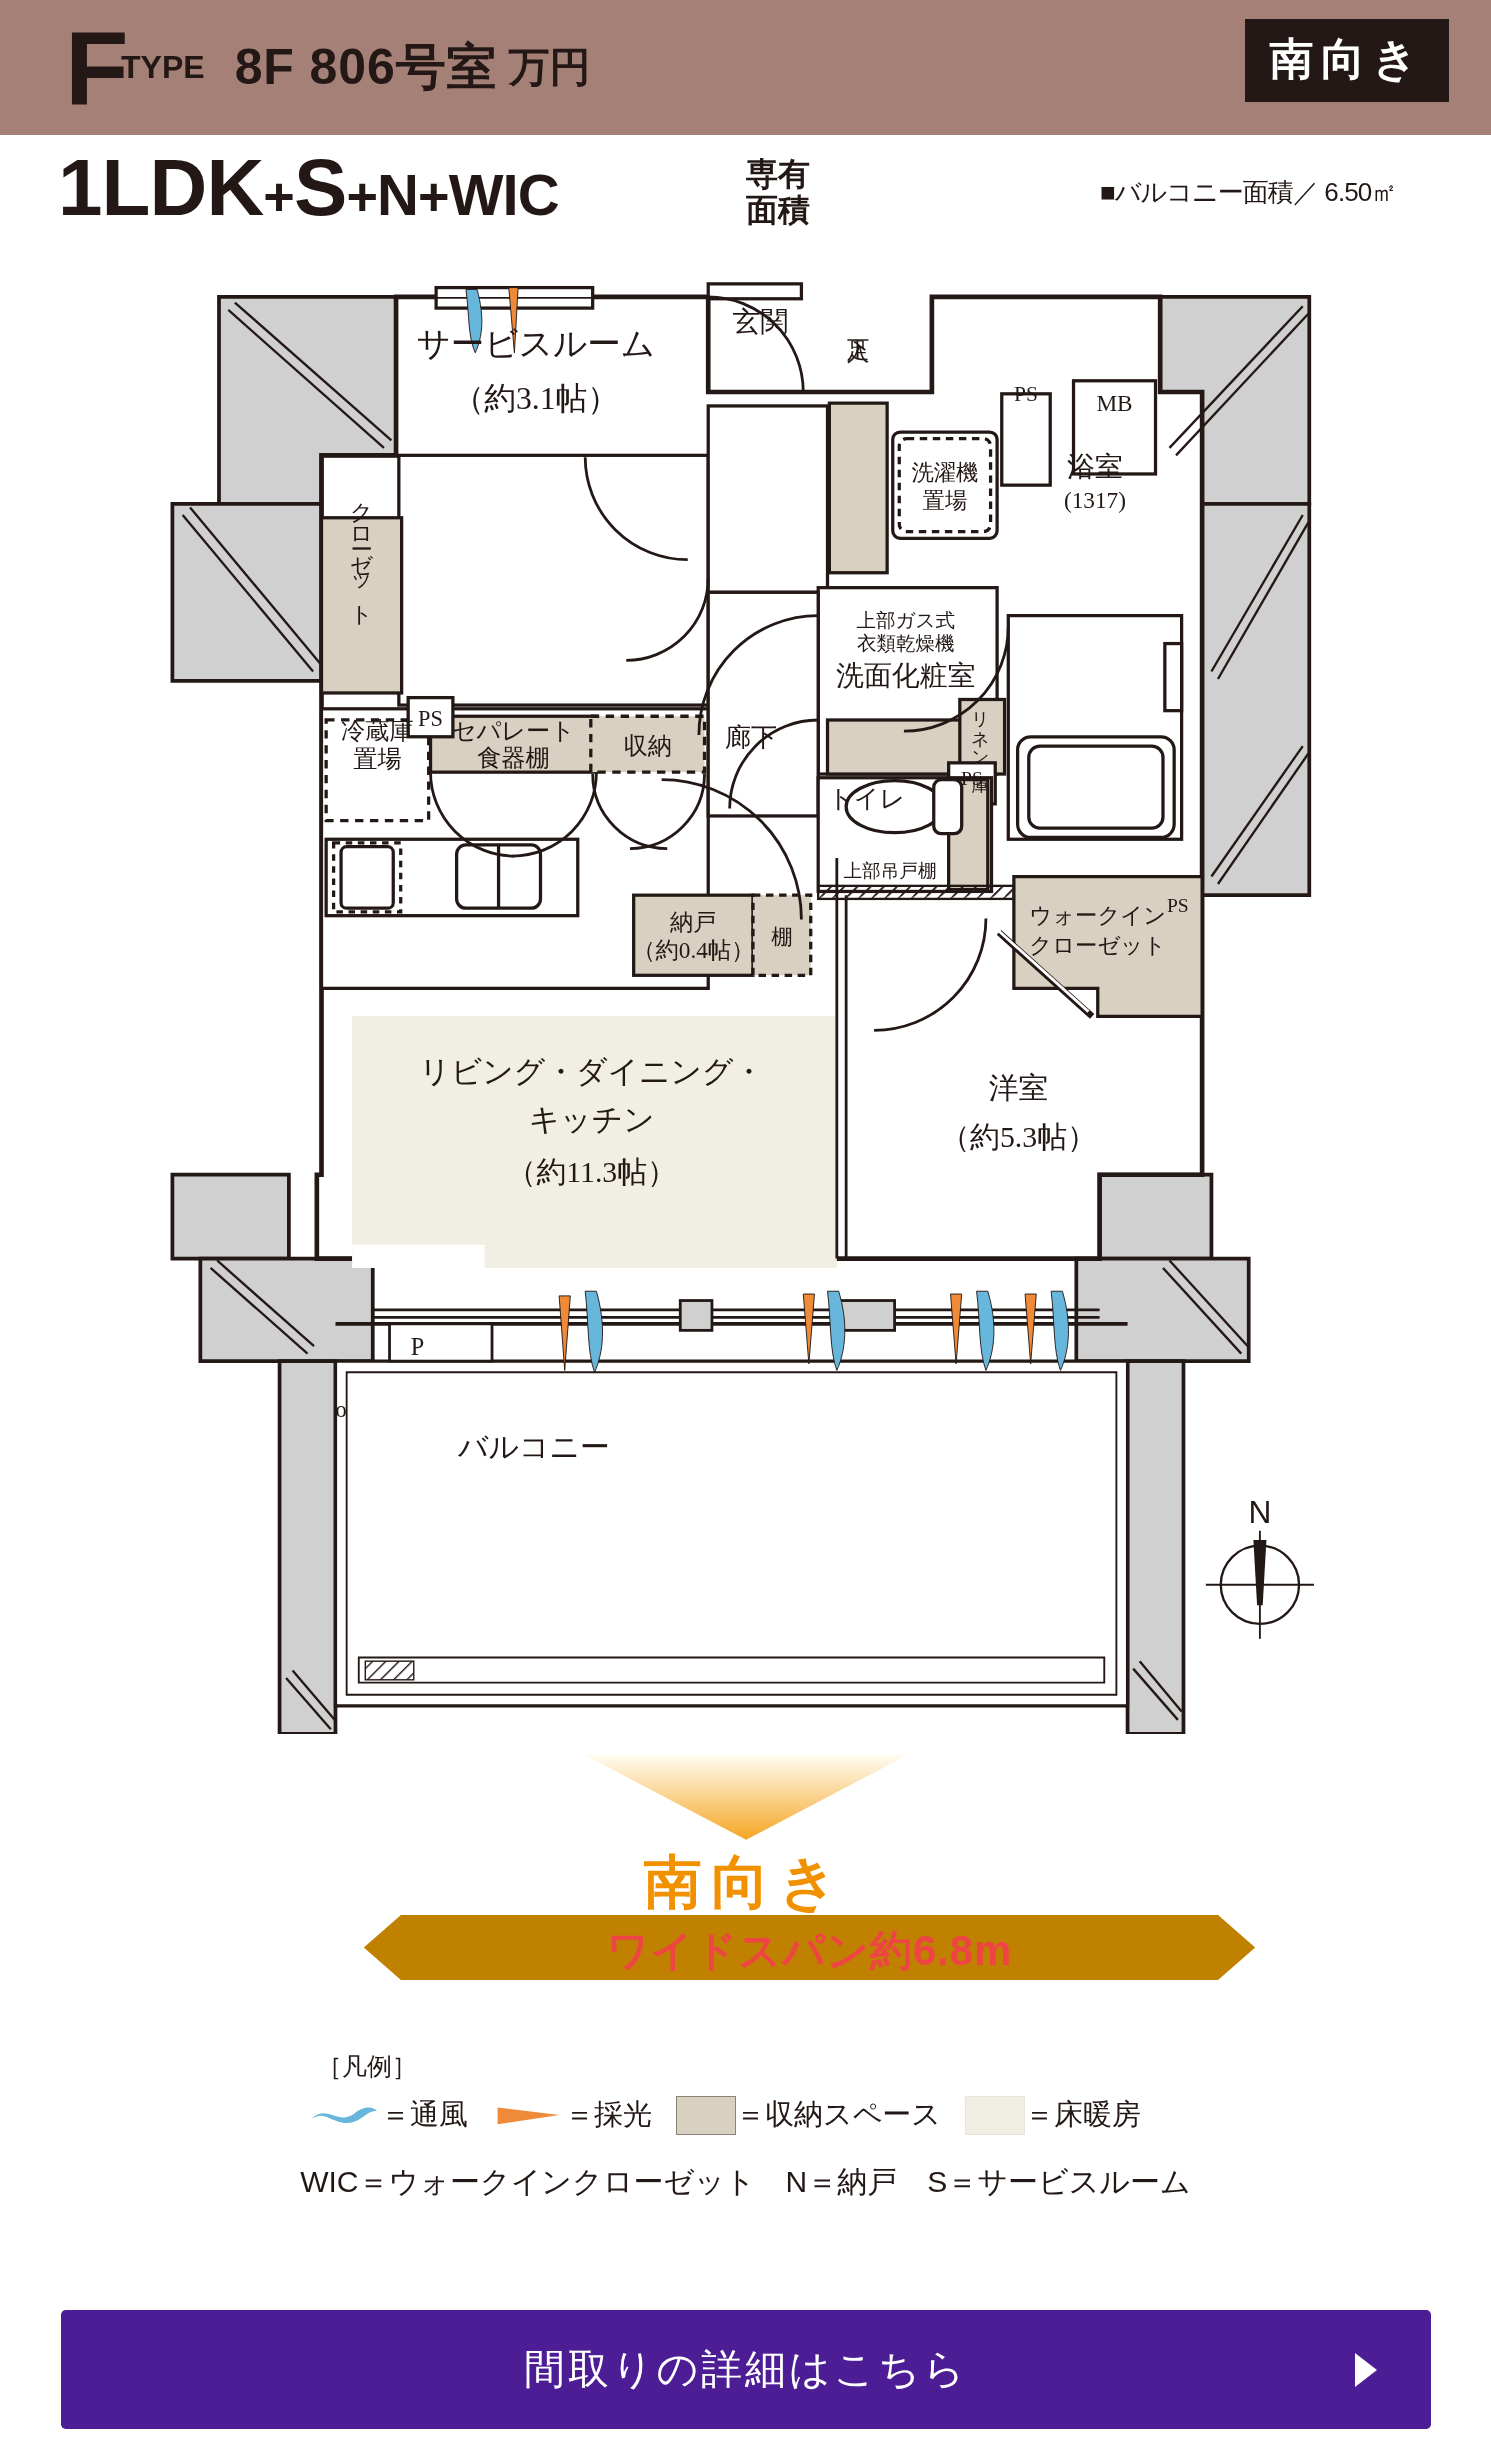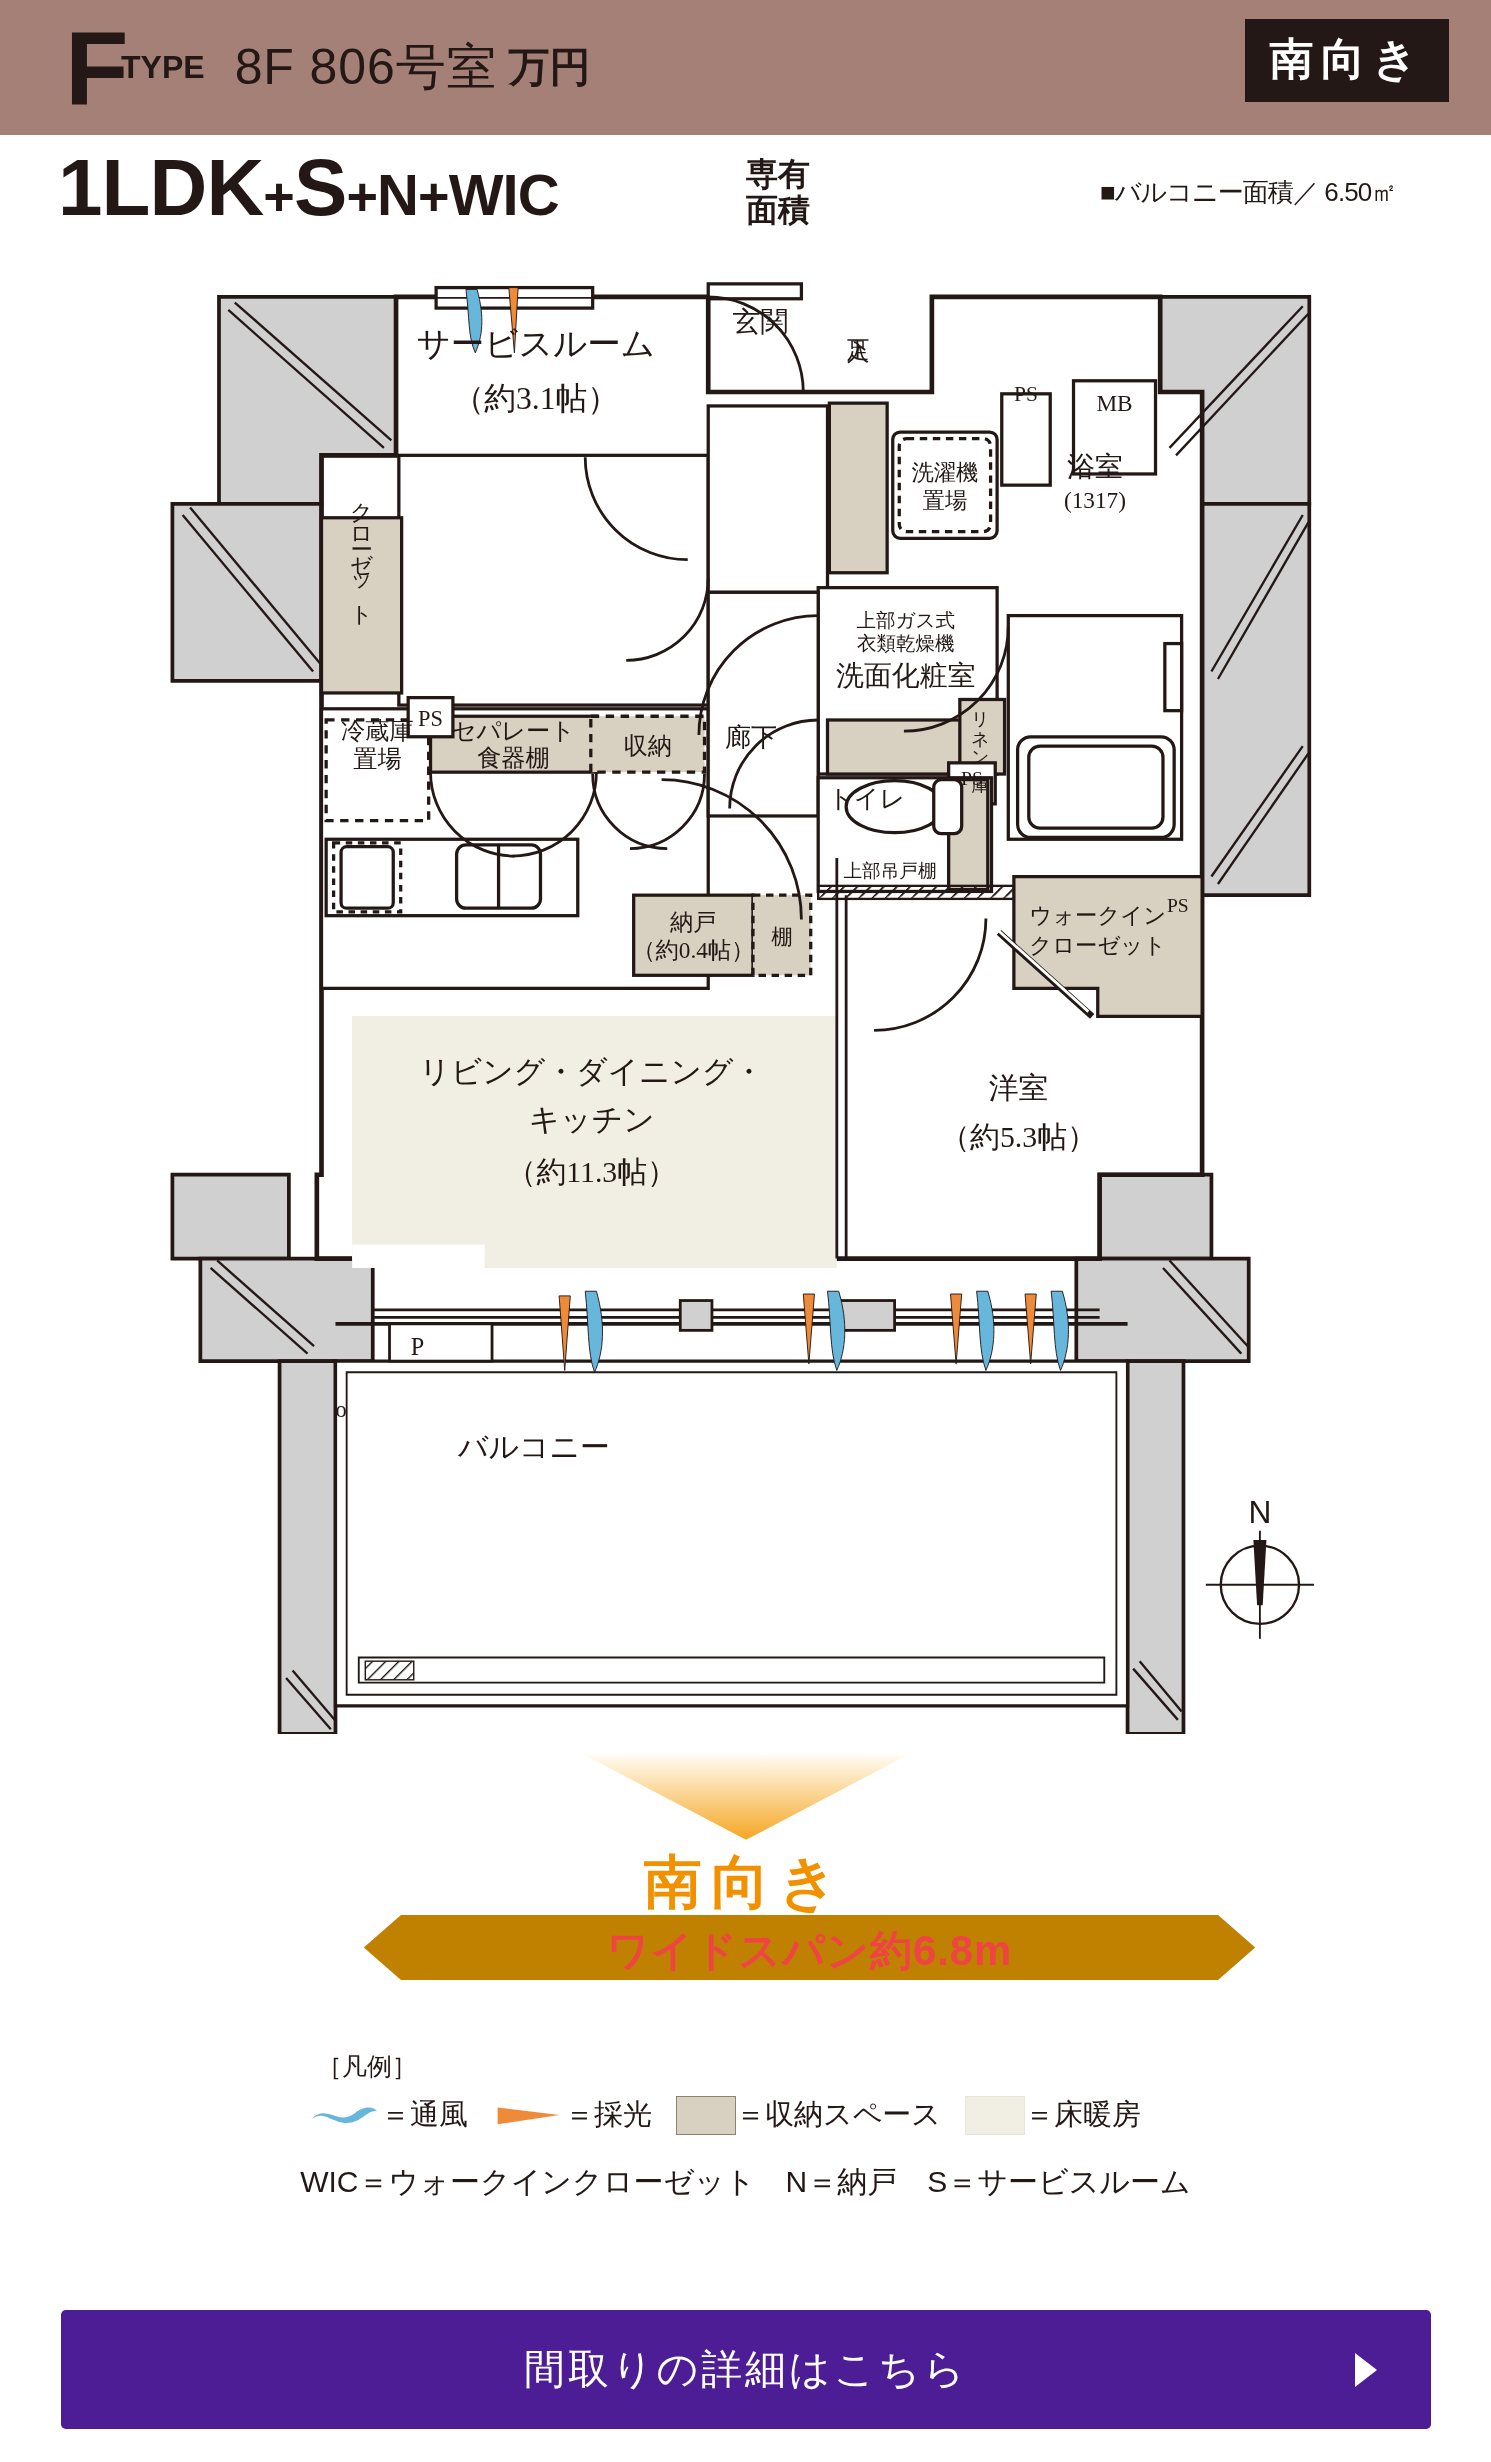--- a/index.html
+++ b/index.html
@@ -2,21 +2,21 @@
 <html style="font-size:15px"><head>
 <meta charset="utf-8">
 <style>
   html,body{margin:0;padding:0;background:#fff;}
   body{width:1491px;height:2462px;position:relative;font-family:"Liberation Serif","DejaVu Serif",serif;color:#231815;overflow:hidden;}
 
   
   .header-bar{position:absolute;left:0;top:0;width:1491px;height:135px;background:#a58077;display:flex;align-items:center;}
   .hdr-f{font-family:"Liberation Sans","DejaVu Sans",sans-serif;font-weight:bold;font-size:104px;line-height:1;margin-left:65px;letter-spacing:-1.9px;}
   .hdr-type{font-family:"Liberation Sans","DejaVu Sans",sans-serif;font-weight:bold;font-size:32px;margin-left:-5.6px;letter-spacing:0px;}
-  .hdr-room{font-family:"Liberation Sans","DejaVu Sans",sans-serif;font-weight:normal;font-size:50px;margin-left:30px;letter-spacing:0.9px;}
+  .hdr-room{font-family:"Liberation Sans","DejaVu Sans",sans-serif;font-weight:bold;font-size:50px;margin-left:30px;letter-spacing:0.9px;}
   .hdr-price{font-family:"Liberation Sans","DejaVu Sans",sans-serif;font-weight:bold;font-size:75px;margin-left:73px;letter-spacing:-0.9px;}
   .hdr-man{font-family:"Liberation Sans","DejaVu Sans",sans-serif;font-weight:bold;font-size:41px;margin-left:11px;}
   .hdr-badge{position:absolute;right:42px;top:18.6px;background:#231815;color:#fff;font-family:"Liberation Sans","DejaVu Sans",sans-serif;font-weight:bold;font-size:44px;padding:11.2px 24px 13px 24px;letter-spacing:7.5px;}
 
   
   .sub-row{position:absolute;left:0;top:140px;width:1491px;height:121px;}
   .sub-plan{position:absolute;left:58px;top:7.5px;font-family:"Liberation Sans","DejaVu Sans",sans-serif;font-weight:bold;font-size:80px;letter-spacing:-0.9px;line-height:1;}
   .sub-plan .plus{font-size:54px;}
   .sub-plan .small{font-size:58px;}
   .area-lbl{position:absolute;left:746px;top:17px;font-size:32px;line-height:1.12;font-weight:bold;font-family:"Liberation Sans","DejaVu Sans",sans-serif;}

